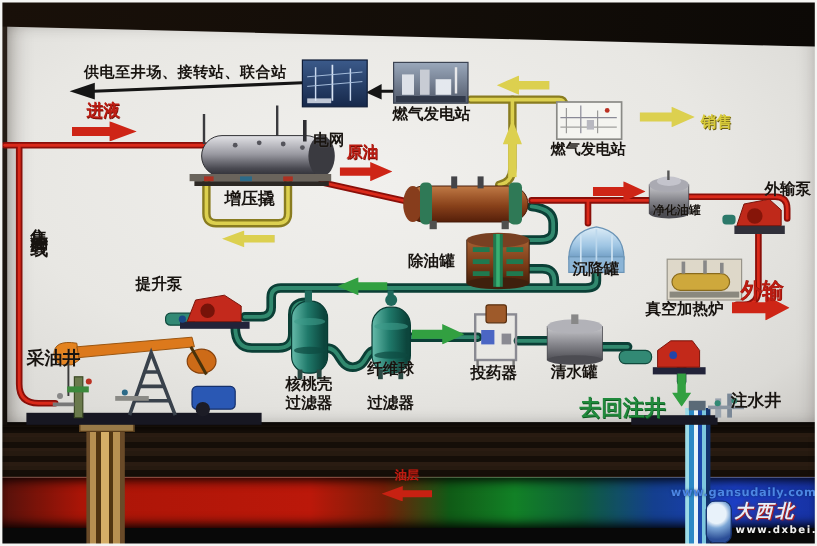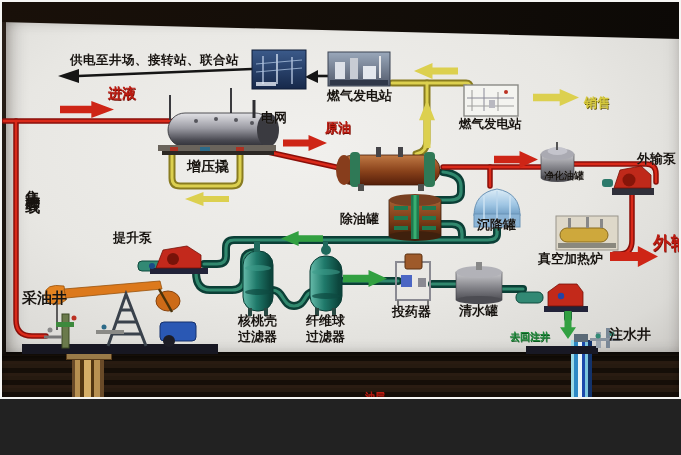--- a/index.html
+++ b/index.html
@@ -1,16 +1,16 @@
 <!DOCTYPE html>
 <html><head>
 <meta charset="utf-8">
 <style>
   html,body{margin:0;padding:0;background:#222;}
-  .photo{position:relative;width:681px;height:399px;overflow:hidden;background:#e9e8e5;
+  .photo{position:relative;width:681px;height:455px;overflow:hidden;background:#e9e8e5;
          font-family:"DejaVu Sans",sans-serif;filter:blur(.35px) saturate(.96);}
   .frame{position:absolute;inset:0;box-shadow:inset 0 0 0 2px #f5f5f3;pointer-events:none;z-index:60;}
   
   .screen{position:absolute;left:0;top:20px;width:681px;height:334px;
           background:radial-gradient(ellipse at 45% 38%, #f1f0ed 0%, #e8e7e3 55%, #dbdad6 85%, #cac8c4 100%);
           box-shadow:inset 14px 0 24px -14px rgba(20,10,5,.85), inset -6px 0 18px -10px rgba(20,10,5,.5);}
   .wall-top{position:absolute;left:0;top:0;width:681px;height:48px;
             background:linear-gradient(90deg,#191009,#120d08 60%,#0c0906);
             clip-path:polygon(0 0,100% 0,100% 39px,0 22px);z-index:5;}
   .earth{position:absolute;left:0;top:352px;width:681px;height:46px;
@@ -27,21 +27,21 @@
   .wellbore-left-collar{position:absolute;left:66px;top:348px;width:44px;height:10px;background:#9a7a46;border:1px solid #5a3c18;z-index:2;}
   .wellbore-right{position:absolute;left:571px;top:340px;width:21px;height:115px;z-index:2;
       background:linear-gradient(90deg,#9adce8 0 3px,#2a8ac8 3px 7px,#e9f5f9 7px 11px,#1a4ab0 11px 14px,#7ac8e0 14px 17px,#12336f 17px 21px);}
   .platform-a{position:absolute;left:22px;top:344px;width:196px;height:10px;background:#171722;z-index:3;}
   .platform-b{position:absolute;left:526px;top:346px;width:72px;height:8px;background:#181824;z-index:3;}
   
   svg.scene{position:absolute;left:0;top:0;z-index:8;}
   
   .lbl{position:absolute;z-index:20;font-weight:bold;color:#181410;white-space:nowrap;
        text-shadow:0 0 1px rgba(255,255,255,.25);line-height:1.05;}
-  .lbl.red{color:#c11b10;text-shadow:.5px .5px 0 #7a0d04;margin-left:36px;}
+  .lbl.red{color:#c11b10;text-shadow:.5px .5px 0 #7a0d04;}
   .lbl.green{color:#1d8a3a;text-shadow:.5px .5px 0 #0b5a1e;}
   .lbl.yellow{color:#d8ca34;text-shadow:.7px .7px 0 #6a5c10;}
   .lbl.vert{writing-mode:vertical-rl;text-orientation:upright;letter-spacing:3px;}
   
   .ar{position:absolute;z-index:18;}
   .ar::before{content:"";display:block;width:100%;height:100%;background:var(--c);
       clip-path:polygon(0 28%,58% 28%,58% 0,100% 50%,58% 100%,58% 72%,0 72%);
       filter:drop-shadow(.6px .7px .4px rgba(40,25,0,.55));}
   .ar.left::before{transform:scaleX(-1);}
   .ar.rot-up{transform:rotate(-90deg);}
@@ -394,25 +394,25 @@
   <div class="lbl" style="left:637px;top:152px;font-size:13px">外输泵</div>
   <div class="lbl" style="left:340px;top:212px;font-size:13px">除油罐</div>
   <div class="lbl" style="left:477px;top:218px;font-size:13px">沉降罐</div>
   <div class="lbl" style="left:538px;top:252px;font-size:13px">真空加热炉</div>
   <div class="lbl red" style="left:617px;top:234px;font-size:18px">外输</div>
   <div class="lbl" style="left:113px;top:231px;font-size:13px">提升泵</div>
   <div class="lbl vert" style="left:24px;top:178px;font-size:15px">集油管线</div>
   <div class="lbl" style="left:22px;top:291px;font-size:15px">采油井</div>
   <div class="lbl" style="left:238px;top:314px;font-size:13px">核桃壳</div>
   <div class="lbl" style="left:238px;top:330px;font-size:13px">过滤器</div>
-  <div class="lbl" style="left:306px;top:314px;font-size:13px">纤维球</div>
+  <div class="lbl" style="left:306px;top:302px;font-size:13px">纤维球</div>
   <div class="lbl" style="left:306px;top:330px;font-size:13px">过滤器</div>
   <div class="lbl" style="left:392px;top:305px;font-size:13px">投药器</div>
   <div class="lbl" style="left:459px;top:304px;font-size:13px">清水罐</div>
-  <div class="lbl green" style="left:510px;top:332px;font-size:10px">去回注井</div>
+  <div class="lbl green" style="left:483px;top:332px;font-size:18px">去回注井</div>
   <div class="lbl" style="left:609px;top:327px;font-size:14px">注水井</div>
   <div class="lbl red" style="left:329px;top:392px;font-size:10px">油层</div>
 
   <div class="wall-top"></div>
 
   <div class="wm wm1u">www.gansudaily.com.cn</div>
   <div class="wm-logo"></div>
   <div class="wm wm2">大西北</div>
   <div class="wm wm2u">www.dxbei.com</div>
 

